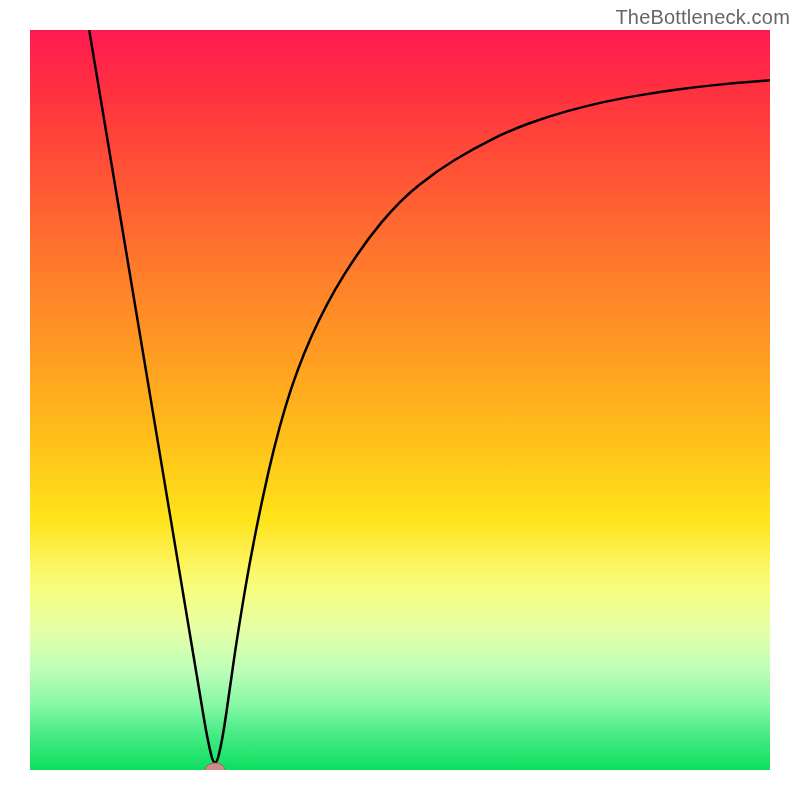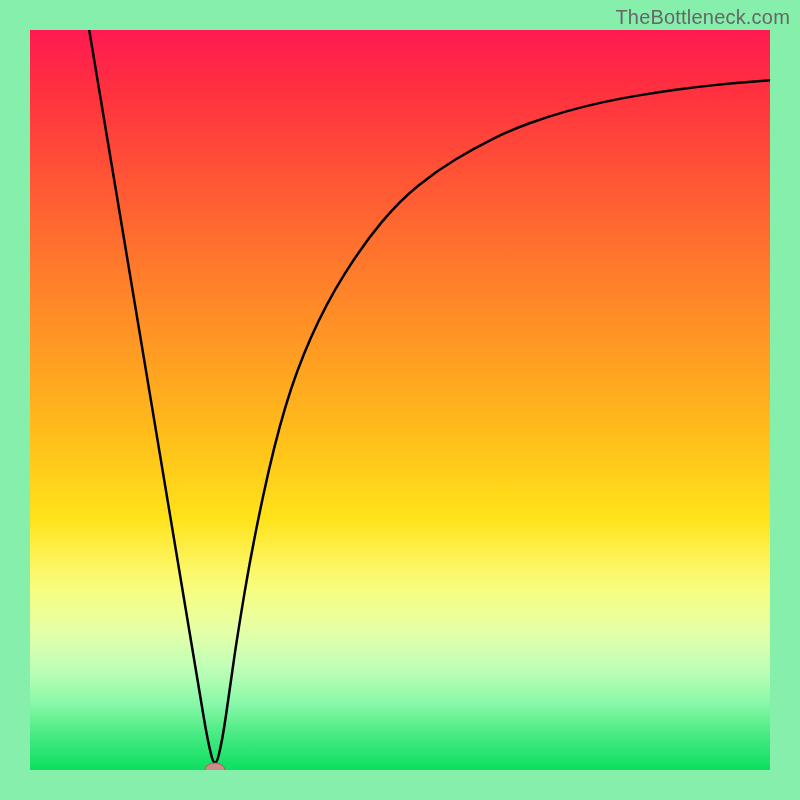--- a/index.html
+++ b/index.html
@@ -8,21 +8,21 @@
     width: 800px;
     height: 800px;
     overflow: hidden;
     background: #000;
     font-family: Arial, Helvetica, sans-serif;
   }
   .frame {
     position: relative;
     width: 800px;
     height: 800px;
-    background: #86efac;
+    background: #ffffff;
   }
   .plot-area {
     position: absolute;
     left: 30px;
     top: 30px;
     width: 740px;
     height: 740px;
     background: linear-gradient(to bottom,
       #ff1a52 0%,
       #ff3040 8%,

